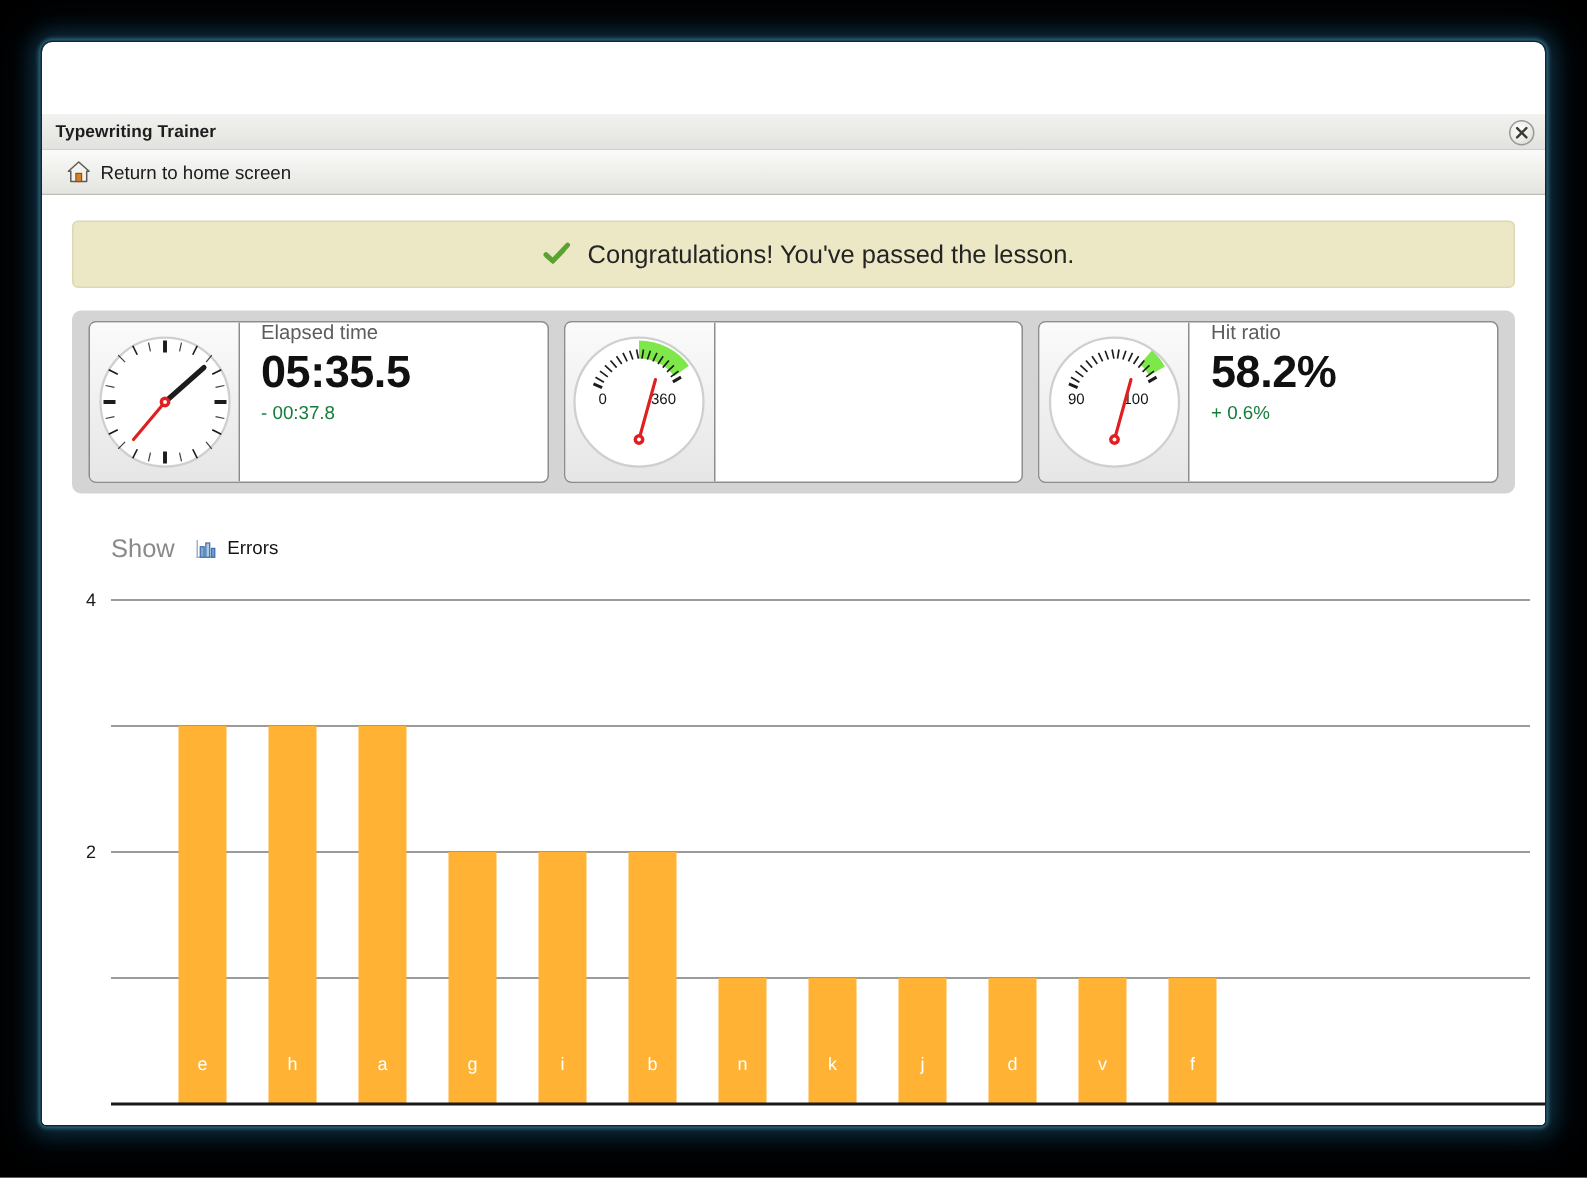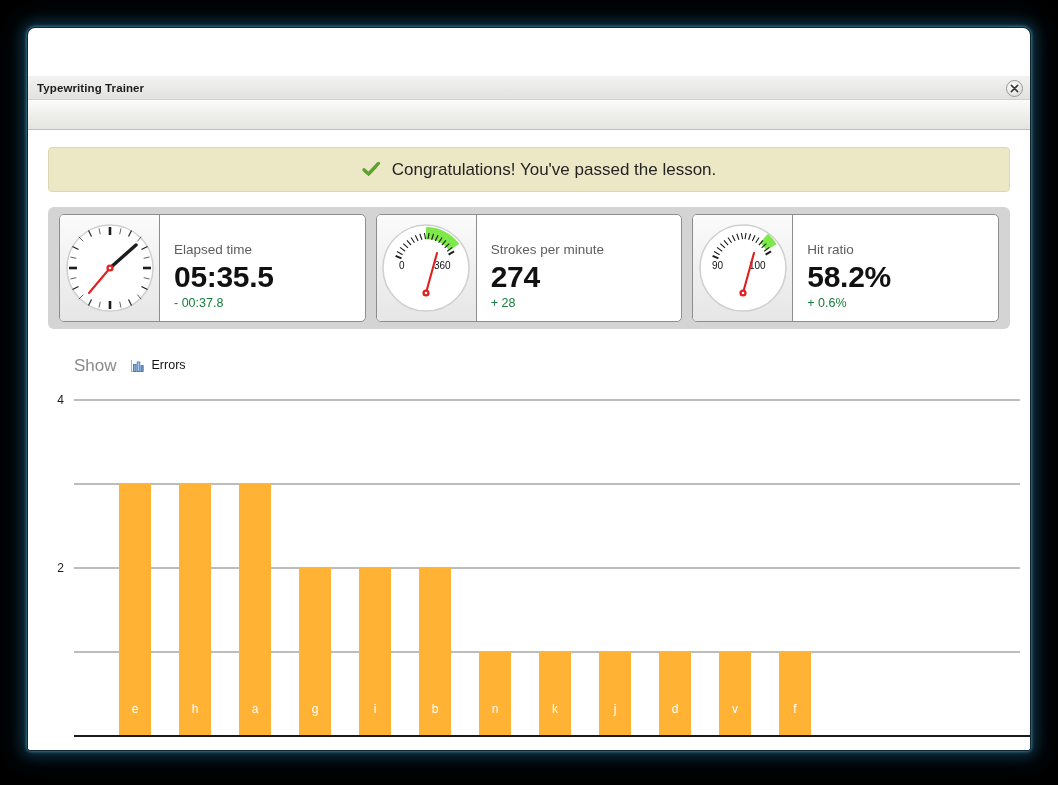--- a/index.html
+++ b/index.html
@@ -143,21 +143,21 @@
     width: 100px;
     flex: 0 0 100px;
     background: linear-gradient(to bottom, #fbfbfb 0%, #eeeeee 60%, #e6e6e6 100%);
     border-right: 1px solid #8d8d8d;
     display: flex;
     align-items: center;
     justify-content: center;
   }
   .stat-body {
     flex: 1 1 auto;
-    padding: 28px 0 0 14px;
+    padding: 0 0 0 14px;
     display: flex;
     flex-direction: column;
   }
   .stat-label {
     font-size: 13.5px;
     color: #5d5d5d;
     line-height: 1.1;
   }
   .stat-value {
     font-size: 30px;
@@ -212,20 +212,27 @@
       <span id="title-text">Typewriting Trainer</span>
       <div id="close-button">
         <svg width="11" height="11" viewBox="0 0 11 11">
           <path d="M2.4 2.4 L8.6 8.6 M8.6 2.4 L2.4 8.6" stroke="#3a3a38" stroke-width="1.6" stroke-linecap="round" fill="none"></path>
         </svg>
       </div>
     </div>
 
     <div id="toolbar">
 
+      <div class="tool-btn">
+        <svg class="tool-icon" viewBox="0 0 17 17">
+          <path d="M8.5 2 L15.4 8.2 L13.8 8.2 L13.8 15 L3.2 15 L3.2 8.2 L1.6 8.2 Z" fill="#f4f2ee" stroke="#5d5d58" stroke-width="1" stroke-linejoin="round"></path>
+          <rect x="6.6" y="9.6" width="3.8" height="5.4" fill="#d4822a" stroke="#8a5318" stroke-width=".8"></rect>
+        </svg>
+        <span>Return to home screen</span>
+      </div>
 
     </div>
 
     <div id="content">
 
       <div id="banner">
         <svg id="check-icon" viewBox="0 0 19 19">
           <path d="M2.2 10.0 L6.3 14.2 L16.6 3.6 L14.6 8.0 L6.7 16.0 L1.2 11.4 Z" fill="#4e9a28"></path>
           <path d="M2.0 9.8 L6.5 13.9 L16.4 3.4" fill="none" stroke="#5ba32f" stroke-width="3.3" stroke-linecap="round" stroke-linejoin="round"></path>
         </svg>
@@ -310,25 +317,20 @@
                 <line x1="16.6" y1="34.9" x2="22.4" y2="37.4"></line>
                 <line x1="75.0" y1="30.4" x2="69.6" y2="33.6"></line>
               </g>
               <text x="20" y="48" font-family="'Liberation Sans', sans-serif" font-size="10" fill="#121212">0</text>
               <text x="55" y="48" font-family="'Liberation Sans', sans-serif" font-size="10" fill="#121212">360</text>
               <path d="M47 72 L58 32" stroke="#e02020" stroke-width="2.1" stroke-linecap="round"></path>
               <circle cx="47" cy="72" r="3.6" fill="#e02020"></circle>
               <circle cx="47" cy="72" r="1.3" fill="#ffffff"></circle>
             </svg>
           </div>
-          <div class="stat-body">
-            <span class="stat-label">Strokes per minute</span>
-            <span class="stat-value">274</span>
-            <span class="stat-delta">+ 28</span>
-          </div>
         </div>
 
         <div class="stat-card">
           <div class="stat-gauge">
             <svg width="94" height="94" viewBox="0 0 94 94">
               <circle cx="47" cy="47" r="43" fill="#ffffff" stroke="#cfcfcf" stroke-width="1.5"></circle>
               <path d="M 68.0 17.2 A 35 35 0 0 1 75.4 26.3" fill="none" stroke="#7ee84a" stroke-width="12"></path>
               <g stroke="#1c1c1c" stroke-width="1.1">
                 <line x1="18.0" y1="30.5" x2="23.6" y2="33.8"></line>
                 <line x1="21.0" y1="26.4" x2="26.2" y2="30.2"></line>

